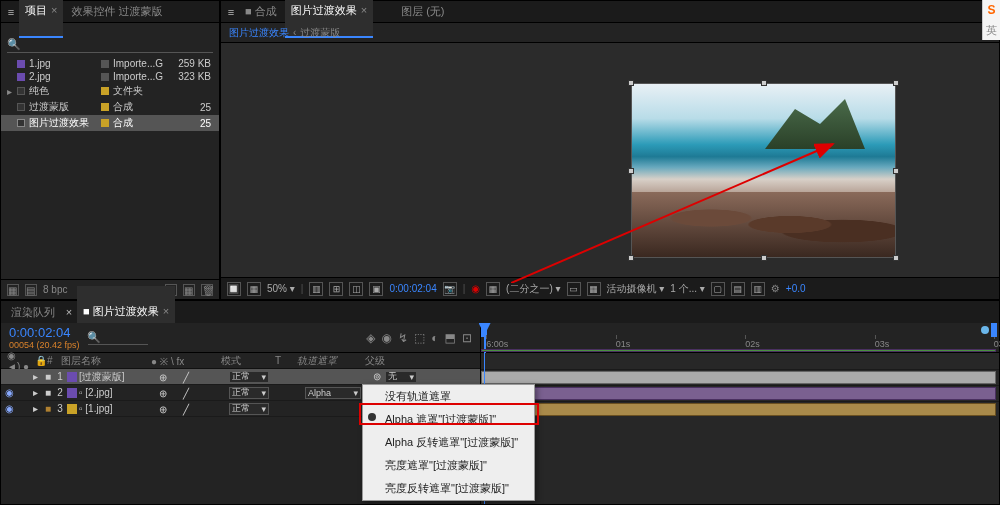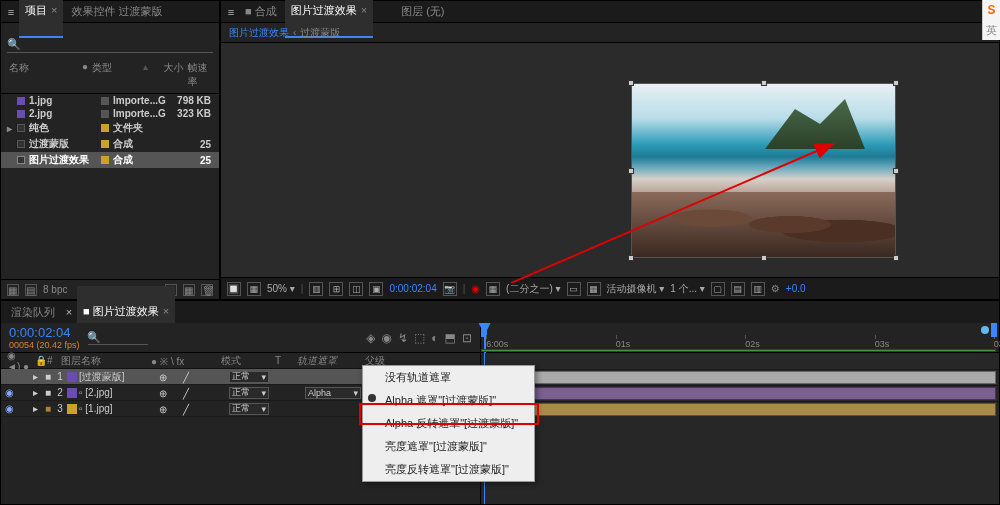--- a/index.html
+++ b/index.html
@@ -13,21 +13,21 @@
   .tab .x { margin-left:4px; color:#888; }
   .ico { display:inline-block; width:12px; height:12px; text-align:center; line-height:12px; color:#bbb; }
   .proj-head { display:flex; padding:6px; gap:6px; align-items:flex-start; }
   .thumb { width:60px; height:42px; background:linear-gradient(180deg,#6ca6d9 0%,#c08850 60%,#5c4030 100%); border:1px solid #333; }
   .meta { font-size:10px; color:#bbb; line-height:13px; }
   .meta .name { color:#fff; }
   .search { margin:14px 6px 4px; height:16px; border-bottom:1px solid #555; display:flex; align-items:center; }
   .cols { display:flex; padding:2px 6px; font-size:10px; color:#888; border-bottom:1px solid #000; }
   .cols > div { padding:2px 2px; }
   .c-name{width:80px;} .c-lbl{width:10px;} .c-type{width:56px;} .c-size{width:42px; text-align:right;} .c-rate{width:30px;}
-  .bin { flex:1; overflow:auto;font-weight:bold; }
+  .bin { flex:1; overflow:auto; }
   .row { display:flex; align-items:center; padding:1px 6px; font-size:10px; color:#ccc; }
   .row.sel { background:#555; color:#fff; }
   .row .tri { width:10px; color:#888;}
   .row .lab { width:8px; height:8px; background:#6b4caf; margin-right:4px; }
   .row .lab.y { background:#c9a227; }
   .row .nm { width:72px; overflow:hidden; white-space:nowrap;}
   .row .tp { width:56px; overflow:hidden; white-space:nowrap;}
   .row .sz { width:42px; text-align:right;}
   .proj-foot { height:20px; border-top:1px solid #000; display:flex; align-items:center; gap:6px; padding:0 6px; font-size:10px; color:#888;}
   .sq { width:12px; height:12px; border:1px solid #555; }
@@ -112,36 +112,28 @@
 <div class="top">
   <div class="panel project">
     <div class="tabs">
       <span class="ico">≡</span>
       <span class="tab active"><span>项目</span><span class="x">×</span></span>
       <span class="tab">效果控件 过渡蒙版</span>
     </div>
     <div class="search">
         <span>🔍</span>
       </div>
-    <div class="cols">
-      <div class="c-name">名称</div>
-      <div class="c-lbl">●</div>
-      <div class="c-type">类型</div>
-      <div style="width:6px;color:#555;">▴</div>
-      <div class="c-size">大小</div>
-      <div class="c-rate">帧速率</div>
-    </div>
     <div class="bin">
       <div class="row">
           <span class="tri"></span>
           <span class="lab"></span>
           <span class="nm">1.jpg</span>
           <span class="lab" style="background:#555;"></span>
           <span class="tp">Importe...G</span>
-          <span class="sz">798 KB</span>
+          <span class="sz">259 KB</span>
         </div>
       <div class="row">
           <span class="tri"></span>
           <span class="lab"></span>
           <span class="nm">2.jpg</span>
           <span class="lab" style="background:#555;"></span>
           <span class="tp">Importe...G</span>
           <span class="sz">323 KB</span>
         </div>
       <div class="row">
@@ -401,21 +393,21 @@
           <div class="clip" style="left:0;width:99.5%;"></div>
         </div>
       <div class="track" style="top:48px;width:100%;">
           <div class="clip" style="left:0;width:99.5%;background:#a98a4a;border-color:#6a5020;"></div>
         </div>
       <div class="cti-line" style="left:0.5%;"></div>
     </div>
   </div>
 </div>
 
-<div class="menu" style="left:362px; top:365px;">
+<div class="menu" style="left:362px; top:384px;">
   <div class="mi">没有轨道遮罩</div>
   <div class="mi"><span class="check"></span><span>Alpha 遮罩"[过渡蒙版]"</span></div>
   <div class="mi">Alpha 反转遮罩"[过渡蒙版]"</div>
   <div class="mi">亮度遮罩"[过渡蒙版]"</div>
   <div class="mi">亮度反转遮罩"[过渡蒙版]"</div>
 </div>
 <div class="highlight-box" style="left:359px; top:403px; width:180px; height:22px;"></div>
 
 <div class="ime">
   <div class="s">S</div>

